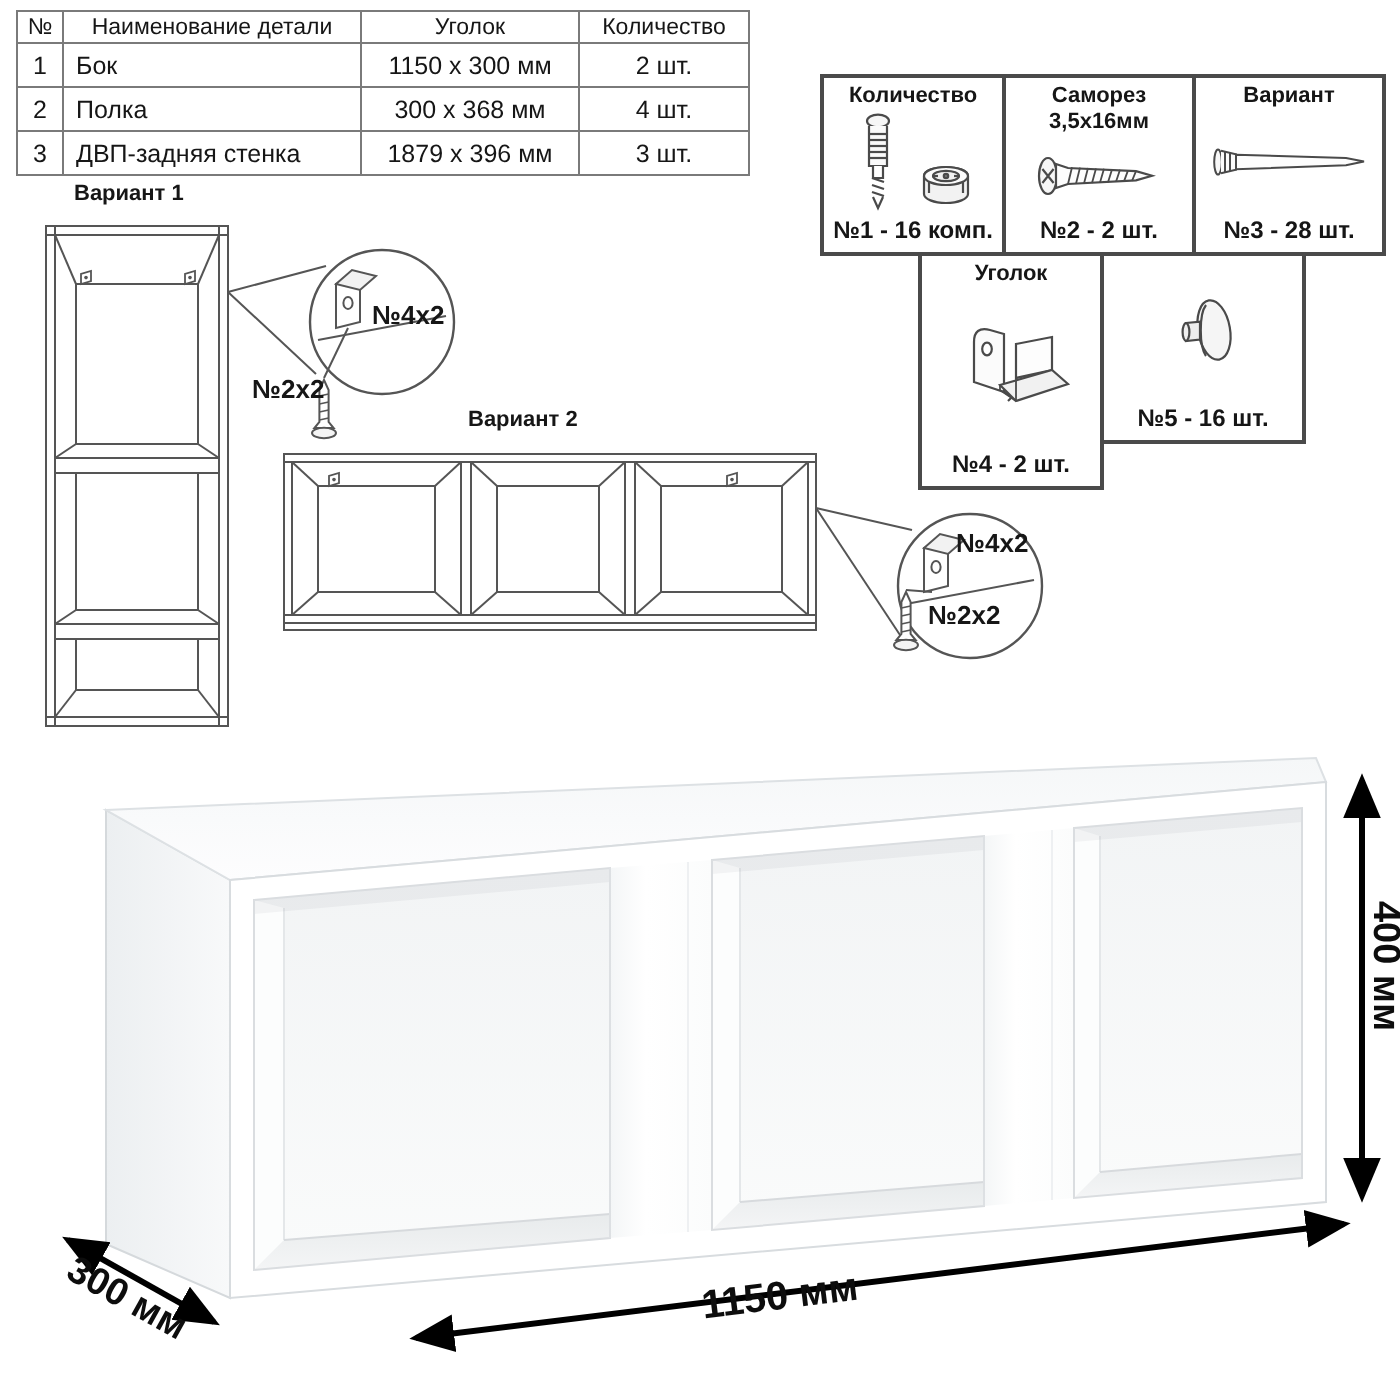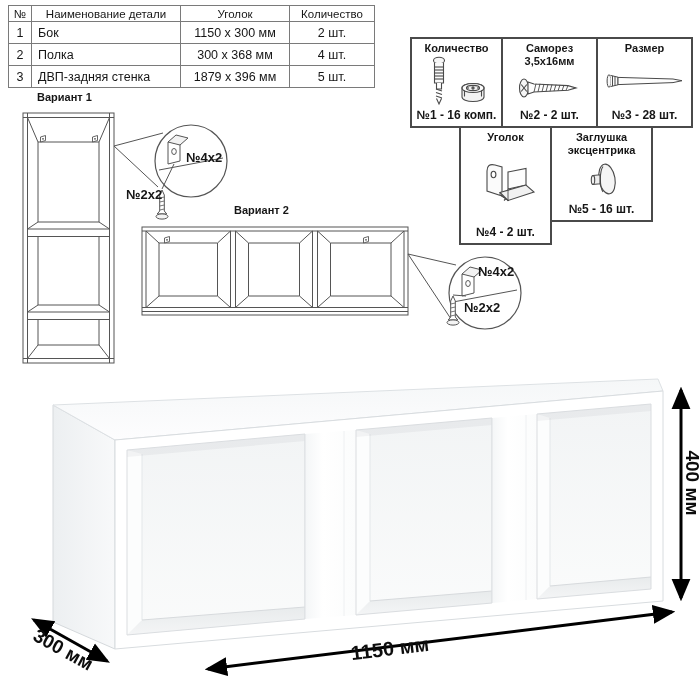--- a/index.html
+++ b/index.html
@@ -54,21 +54,21 @@
   <tr>
     <td>2</td>
     <td class="nm">Полка</td>
     <td>300 x 368 мм</td>
     <td>4 шт.</td>
   </tr>
   <tr>
     <td>3</td>
     <td class="nm">ДВП-задняя стенка</td>
     <td>1879 x 396 мм</td>
-    <td>5 шт.</td>
+    <td>3 шт.</td>
   </tr>
 </tbody>
   </table>
 
 <div class="hw-cell" style="left:410px;top:37px;width:93px;height:91px;">
   <div class="hw-title">Количество</div>
   <div class="hw-iconwrap">
     <svg style="position:static" width="80" height="52" viewBox="0 0 80 52">
       <g stroke="#4a4a4a" stroke-width="1.1" fill="#f6f6f6">
         <ellipse cx="22" cy="5.5" rx="5.5" ry="3.2"></ellipse>
@@ -103,21 +103,21 @@
         <path d="M5.2,10.5 L10.8,17.5 M5.2,17.5 L10.8,10.5" fill="none"></path>
         <path d="M12,8 L18,10 L52,11.6 L60,13.9 L52,16.2 L18,18 L12,20 Z" fill="#fdfdfd"></path>
         <path d="M20,9.6 L18,18 M24,9.8 L22,17.9 M28,10 L26,17.7 M32,10.2 L30,17.5 M36,10.4 L34,17.3 M40,10.7 L38,17.1 M44,10.9 L42,16.9 M48,11.2 L46,16.7 M52,11.6 L50,16.4" fill="none" stroke-width="0.9"></path>
       </g>
     </svg>
   </div>
   <div class="hw-count">№2 - 2 шт.</div>
 </div>
 
 <div class="hw-cell" style="left:596px;top:37px;width:97px;height:91px;">
-  <div class="hw-title">Размер</div>
+  <div class="hw-title">Вариант</div>
   <div class="hw-iconwrap">
     <svg style="position:static" width="84" height="20" viewBox="0 0 84 20">
       <g stroke="#4a4a4a" stroke-width="1" fill="#f8f8f8">
         <ellipse cx="6" cy="10" rx="1.9" ry="6.3"></ellipse>
         <path d="M7.5,4.4 L15,6.2 L15,13.8 L7.5,15.6" fill="#fbfbfb"></path>
         <line x1="9.5" y1="4.9" x2="9.5" y2="15.1"></line>
           <line x1="12" y1="5.5" x2="12" y2="14.5"></line>
         <path d="M15,6.4 L70,8 L79,9.7 L70,11.6 L15,13.6 Z" fill="#fdfdfd"></path>
       </g>
     </svg>
@@ -136,21 +136,20 @@
         <path d="M35,13 L53,9.5 L53,26 L35,30 Z" fill="#fdfdfd"></path>
         <path d="M27,33.5 L53,26 L61,33 L35,41.5 Z" fill="#f1f1f1"></path>
         <path d="M35,30 L35,41.5 M27,33.5 L27,36 L35,41.5" fill="none" stroke-width="0.9"></path>
       </g>
     </svg>
   </div>
   <div class="hw-count">№4 - 2 шт.</div>
 </div>
 
 <div class="hw-cell" style="left:550px;top:126px;width:103px;height:96px;">
-  <div class="hw-title">Заглушка эксцентрика</div>
   <div class="hw-iconwrap">
     <svg style="position:static" width="44" height="44" viewBox="0 0 44 44">
       <g stroke="#4a4a4a" stroke-width="1.1" fill="#f5f5f5">
         <ellipse cx="27" cy="22" rx="8" ry="15" transform="rotate(-10 27 22)"></ellipse>
         <path d="M23,9.5 C19.5,14 19.5,30 23,35" fill="none"></path>
         <path d="M13,18.5 L20,17.8 L20,26.8 L13,27.5 Z" fill="#eee"></path>
         <ellipse cx="13" cy="23" rx="1.7" ry="4.4" fill="#f0f0f0"></ellipse>
       </g>
     </svg>
   </div>

